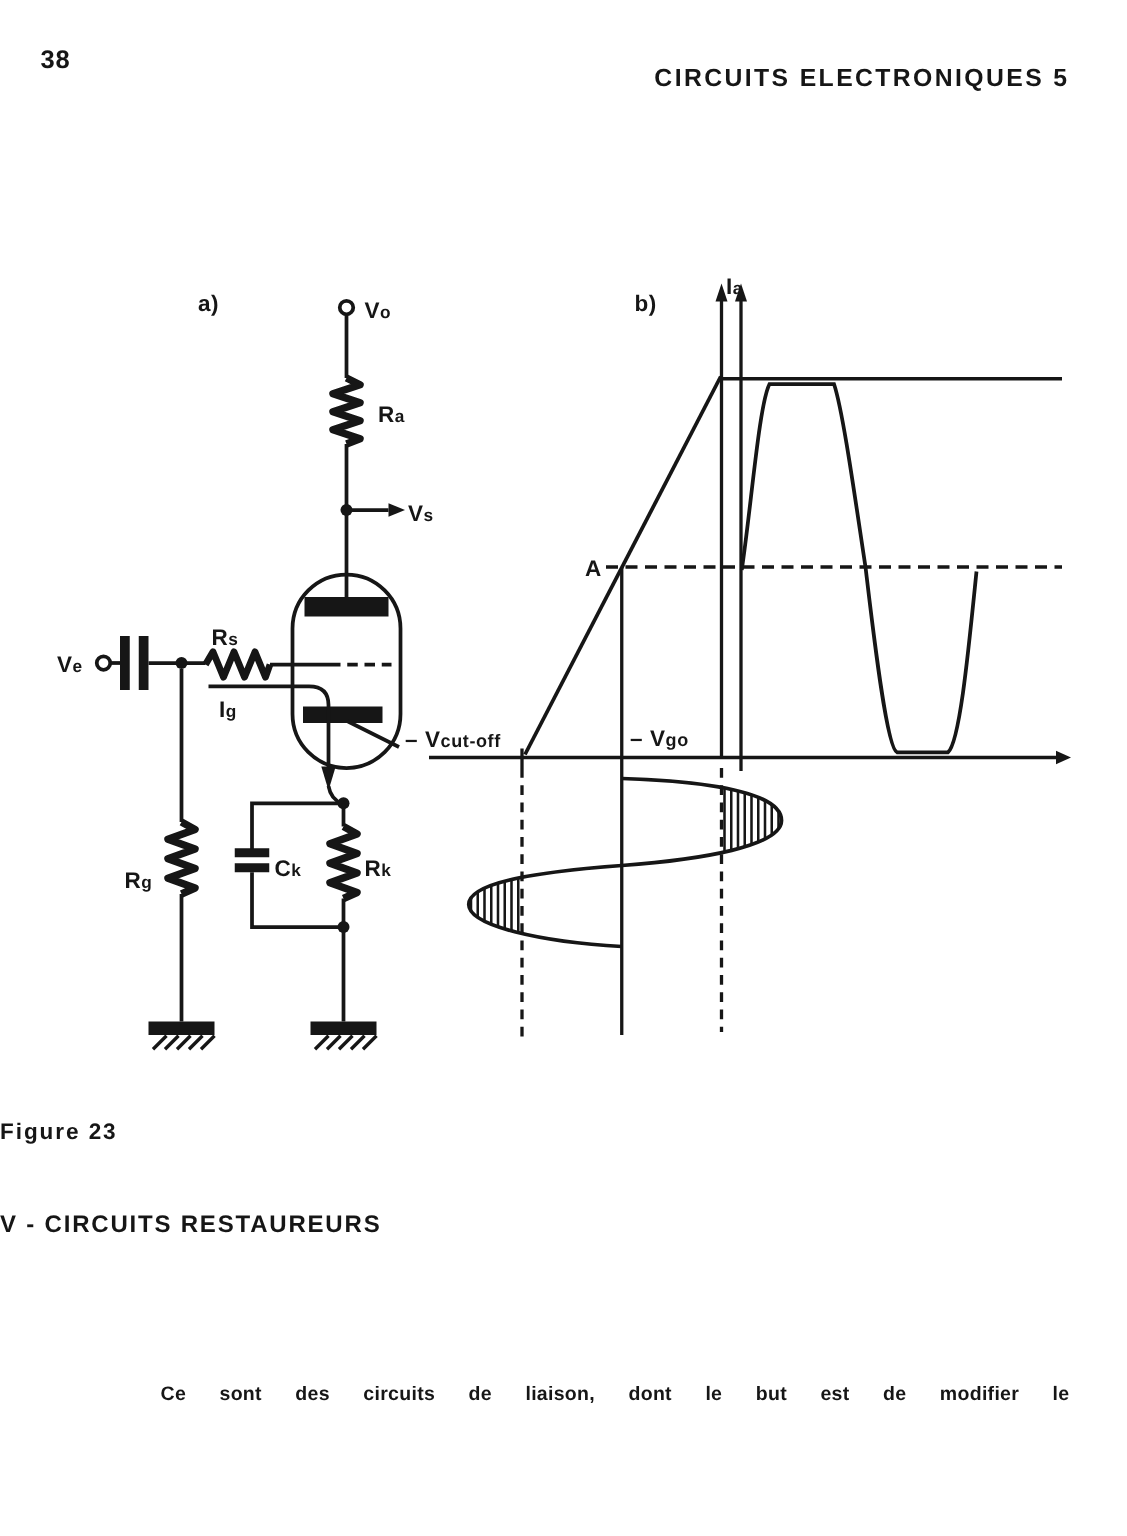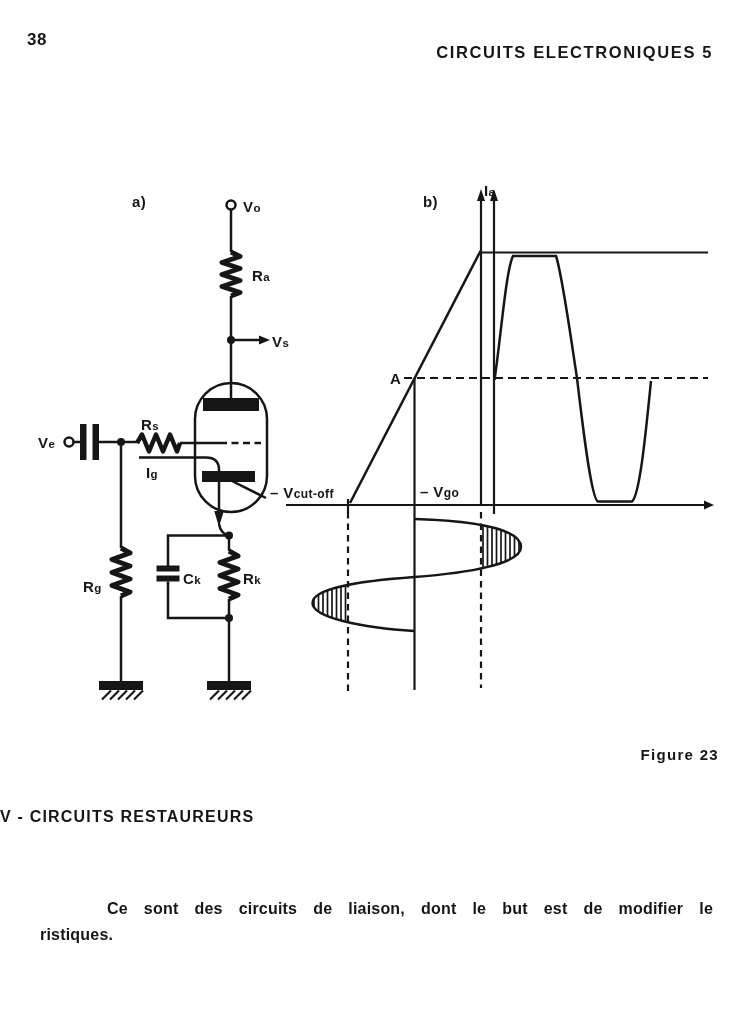--- a/index.html
+++ b/index.html
@@ -4,23 +4,23 @@
 <style>
   html,body{margin:0;padding:0;}
   body{
     width:751px;height:1024px;position:relative;background:#ffffff;
     font-family:"Liberation Sans",sans-serif;color:#161616;overflow:hidden;
   }
   .abs{position:absolute;}
   #pagenum{left:27px;top:30px;font-size:17px;font-weight:700;letter-spacing:.5px;}
   #runhead{right:38px;top:43px;font-size:16.5px;font-weight:700;letter-spacing:1.6px;}
   #figsvg{left:0;top:0;width:751px;height:1024px;}
-  #caption{left:0;top:746px;width:719px;text-align:right;font-size:15px;font-weight:700;letter-spacing:1.3px;}
+  #caption{left:0;top:746px;width:719px;text-align:left;font-size:15px;font-weight:700;letter-spacing:1.3px;}
   #heading{left:0;top:808px;width:751px;text-align:left;font-size:16px;font-weight:700;letter-spacing:1.2px;}
-  #para{left:40px;top:896px;width:673px;font-size:16px;font-weight:700;line-height:25.6px;word-spacing:2.5px;letter-spacing:.2px;}
+  #para{left:40px;top:916px;width:673px;font-size:13px;font-weight:700;line-height:25.6px;word-spacing:2.5px;letter-spacing:.2px;}
   .pline{text-align:justify;text-align-last:justify;}
   .pline-first{text-indent:67px;}
   .pline-last{text-align-last:left;}
   
   svg text{font-family:"Liberation Sans",sans-serif;font-weight:700;fill:#161616;font-size:15px;letter-spacing:.4px;}
   svg .sub{font-size:11.5px;}
   svg .subsm{font-size:12px;}
   .st{stroke:#161616;fill:none;stroke-width:2.2px;}
   .st25{stroke:#161616;fill:none;stroke-width:2.5px;}
   .coil{stroke:#161616;fill:none;stroke-width:5px;stroke-linejoin:round;}
@@ -155,14 +155,13 @@
       <path class="hatch" d="M314 577V631 M318.5 577V631 M323 577V631 M327.5 577V631 M332 577V631 M336.5 577V631 M341 577V631 M345.5 577V631"></path>
     </g>
   </g>
 </svg>
 
 <div class="abs" id="caption">Figure 23</div>
 <div class="abs" id="heading">V - CIRCUITS RESTAUREURS</div>
 
 <div class="abs" id="para">
   <div class="pline pline-first">Ce sont des circuits de liaison, dont le but est de modifier le</div>
-  <div class="pline pline-last">ristiques.</div>
 </div>
 
 </body></html>

